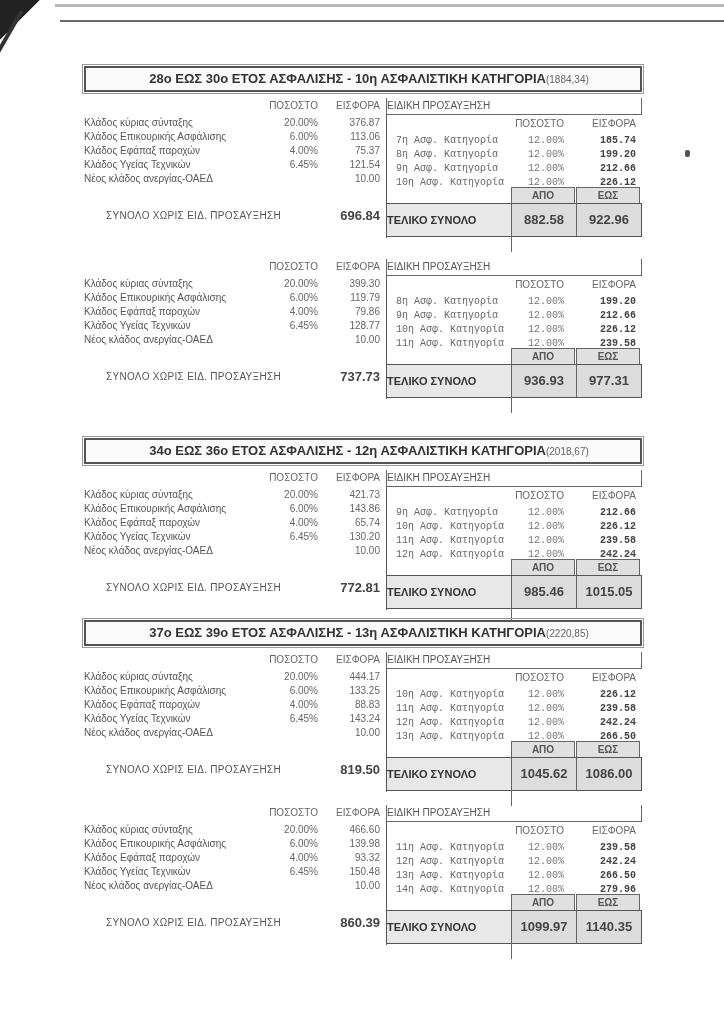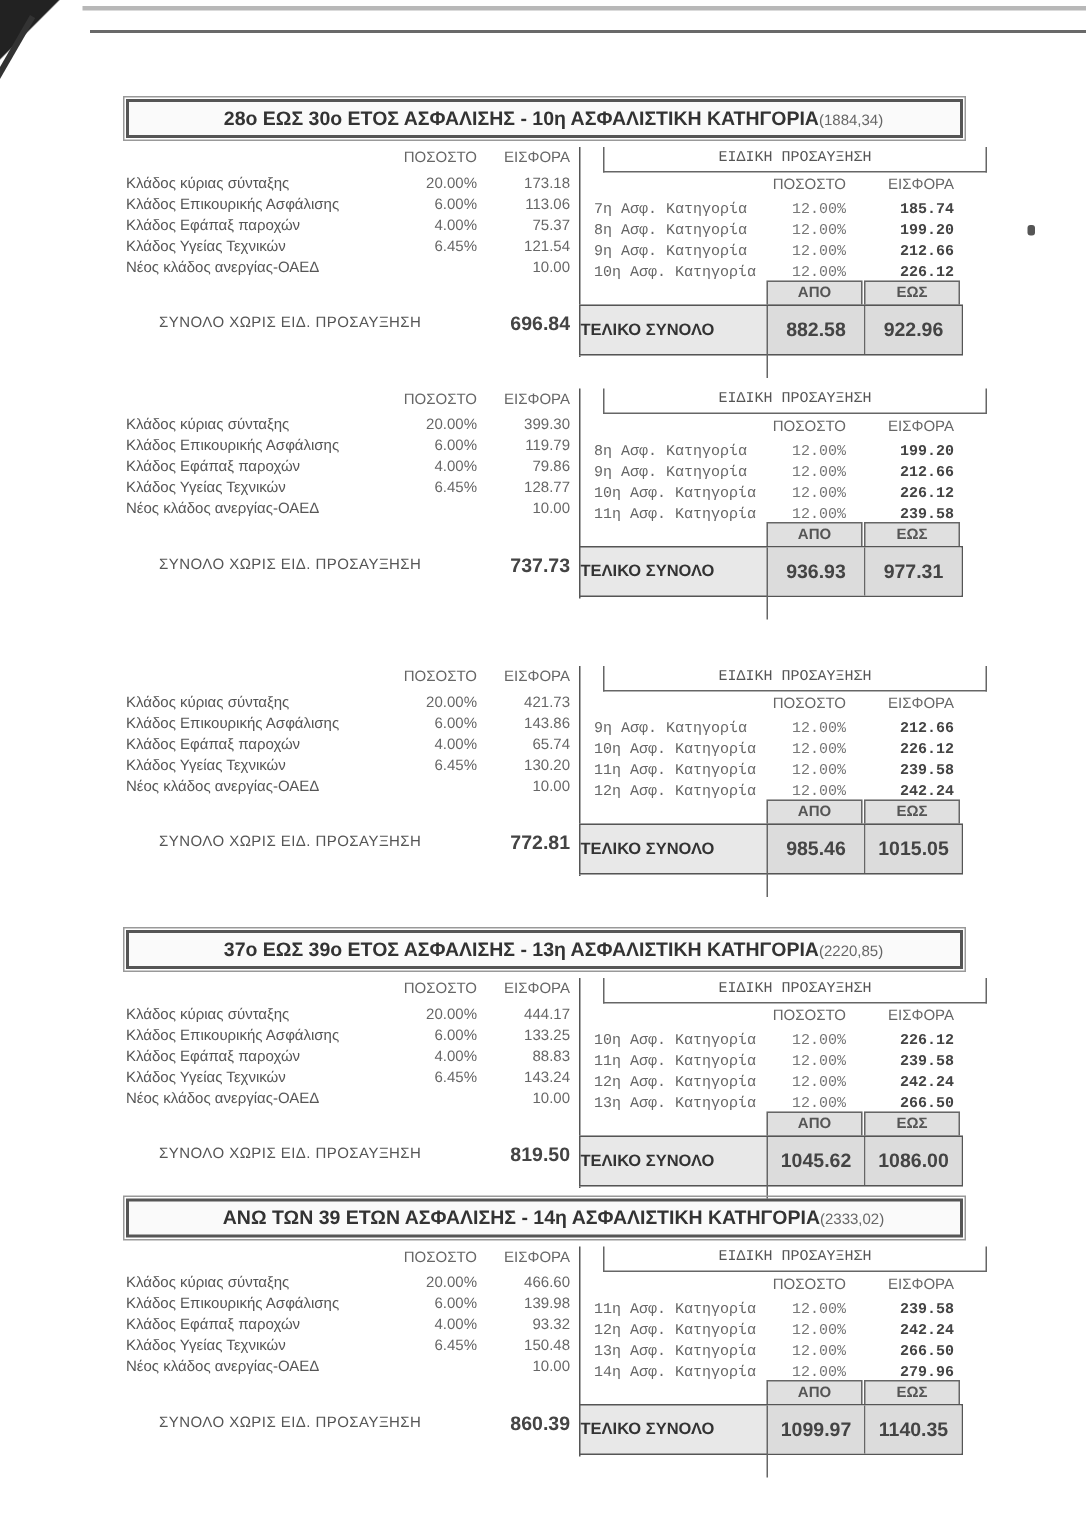--- a/index.html
+++ b/index.html
@@ -42,23 +42,23 @@
     .lbl { position: absolute; left: 0; color: #555; }
     .pct { position: absolute; left: 184px; width: 50px; text-align: right; color: #666; }
     .amt { position: absolute; left: 238px; width: 58px; text-align: right; color: #666; }
     .hdr { position: absolute; font-size: 10px; color: #666; top: 8px; }
     .total-lbl { position: absolute; left: 22px; top: 118px; font-size: 10px; color: #555; letter-spacing: .3px; }
     .total-val { position: absolute; left: 238px; width: 58px; text-align: right; top: 116px; font-size: 13px; font-weight: bold; color: #444; }
     .right {
       position: absolute; left: 302px; top: 0; width: 256px; height: 146px;
     }
     .right .eidiki {
-      position: absolute; left: 16px; top: 6px; width: 254px; height: 16px;
+      position: absolute; left: 0; top: 6px; width: 254px; height: 16px;
       border: 1px solid #666; border-top: none; border-bottom: 1px solid #666;
-      text-align: center; font-size: 10px; line-height: 16px; color: #555; font-family: Liberation Mono, monospace;
+      text-align: left; font-size: 10px; line-height: 16px; color: #555;
     }
     .right .vline { position: absolute; left: 0; top: 6px; width: 1px; height: 140px; background: #555; }
     .rrow { position: absolute; left: 0; width: 256px; height: 13px; font-size: 10px; line-height: 13px; font-family: Liberation Mono, monospace; }
     .rlbl { position: absolute; left: 10px; color: #666; }
     .rpct { position: absolute; left: 118px; width: 60px; text-align: right; color: #777; }
     .ramt { position: absolute; left: 188px; width: 62px; text-align: right; font-weight: bold; color: #444; }
     .rhdr { position: absolute; top: 26px; font-size: 10px; color: #666; }
     .apo-eos {
       position: absolute; top: 95px; height: 15px; font-size: 10px; font-weight: bold;
       line-height: 15px; text-align: center; color: #555;
@@ -92,21 +92,21 @@
 <div id="sections">
     <div class="section" style="top: 66px;">
       <div class="title-box"><span>28ο ΕΩΣ 30ο ΕΤΟΣ ΑΣΦΑΛΙΣΗΣ - 10η ΑΣΦΑΛΙΣΤΙΚΗ ΚΑΤΗΓΟΡΙΑ</span><span class="cat-amount">(1884,34)</span></div>
       <div class="body">
         <div class="left">
           <span class="hdr" style="left:184px;width:50px;text-align:right">ΠΟΣΟΣΤΟ</span>
           <span class="hdr" style="left:238px;width:58px;text-align:right">ΕΙΣΦΟΡΑ</span>
           <div class="row" style="top:24px;width:302px">
             <span class="lbl">Κλάδος κύριας σύνταξης</span>
             <span class="pct">20.00%</span>
-            <span class="amt">173.18</span>
+            <span class="amt">376.87</span>
           </div>
           <div class="row" style="top:38px;width:302px">
             <span class="lbl">Κλάδος Επικουρικής Ασφάλισης</span>
             <span class="pct">6.00%</span>
             <span class="amt">113.06</span>
           </div>
           <div class="row" style="top:52px;width:302px">
             <span class="lbl">Κλάδος Εφάπαξ παροχών</span>
             <span class="pct">4.00%</span>
             <span class="amt">75.37</span>
@@ -221,20 +221,21 @@
           <div class="apo-eos" style="left:190px;width:62px">ΕΩΣ</div>
           <div class="final">
             <div class="flabel">ΤΕΛΙΚΟ ΣΥΝΟΛΟ</div>
             <div class="fval fapo">936.93</div>
             <div class="fval feos">977.31</div>
           </div>
         </div>
       </div>
     </div>
     <div class="section" style="top: 438px;">
+      <div class="title-box"><span>34ο ΕΩΣ 36ο ΕΤΟΣ ΑΣΦΑΛΙΣΗΣ - 12η ΑΣΦΑΛΙΣΤΙΚΗ ΚΑΤΗΓΟΡΙΑ</span><span class="cat-amount">(2018,67)</span></div>
       <div class="body">
         <div class="left">
           <span class="hdr" style="left:184px;width:50px;text-align:right">ΠΟΣΟΣΤΟ</span>
           <span class="hdr" style="left:238px;width:58px;text-align:right">ΕΙΣΦΟΡΑ</span>
           <div class="row" style="top:24px;width:302px">
             <span class="lbl">Κλάδος κύριας σύνταξης</span>
             <span class="pct">20.00%</span>
             <span class="amt">421.73</span>
           </div>
           <div class="row" style="top:38px;width:302px">
@@ -358,21 +359,20 @@
           <div class="apo-eos" style="left:190px;width:62px">ΕΩΣ</div>
           <div class="final">
             <div class="flabel">ΤΕΛΙΚΟ ΣΥΝΟΛΟ</div>
             <div class="fval fapo">1045.62</div>
             <div class="fval feos">1086.00</div>
           </div>
         </div>
       </div>
     </div>
     <div class="section" style="top: 799px;">
-      <div class="title-box"><span>ΑΝΩ ΤΩΝ 39 ΕΤΩΝ ΑΣΦΑΛΙΣΗΣ - 14η ΑΣΦΑΛΙΣΤΙΚΗ ΚΑΤΗΓΟΡΙΑ</span><span class="cat-amount">(2333,02)</span></div>
       <div class="body">
         <div class="left">
           <span class="hdr" style="left:184px;width:50px;text-align:right">ΠΟΣΟΣΤΟ</span>
           <span class="hdr" style="left:238px;width:58px;text-align:right">ΕΙΣΦΟΡΑ</span>
           <div class="row" style="top:24px;width:302px">
             <span class="lbl">Κλάδος κύριας σύνταξης</span>
             <span class="pct">20.00%</span>
             <span class="amt">466.60</span>
           </div>
           <div class="row" style="top:38px;width:302px">

